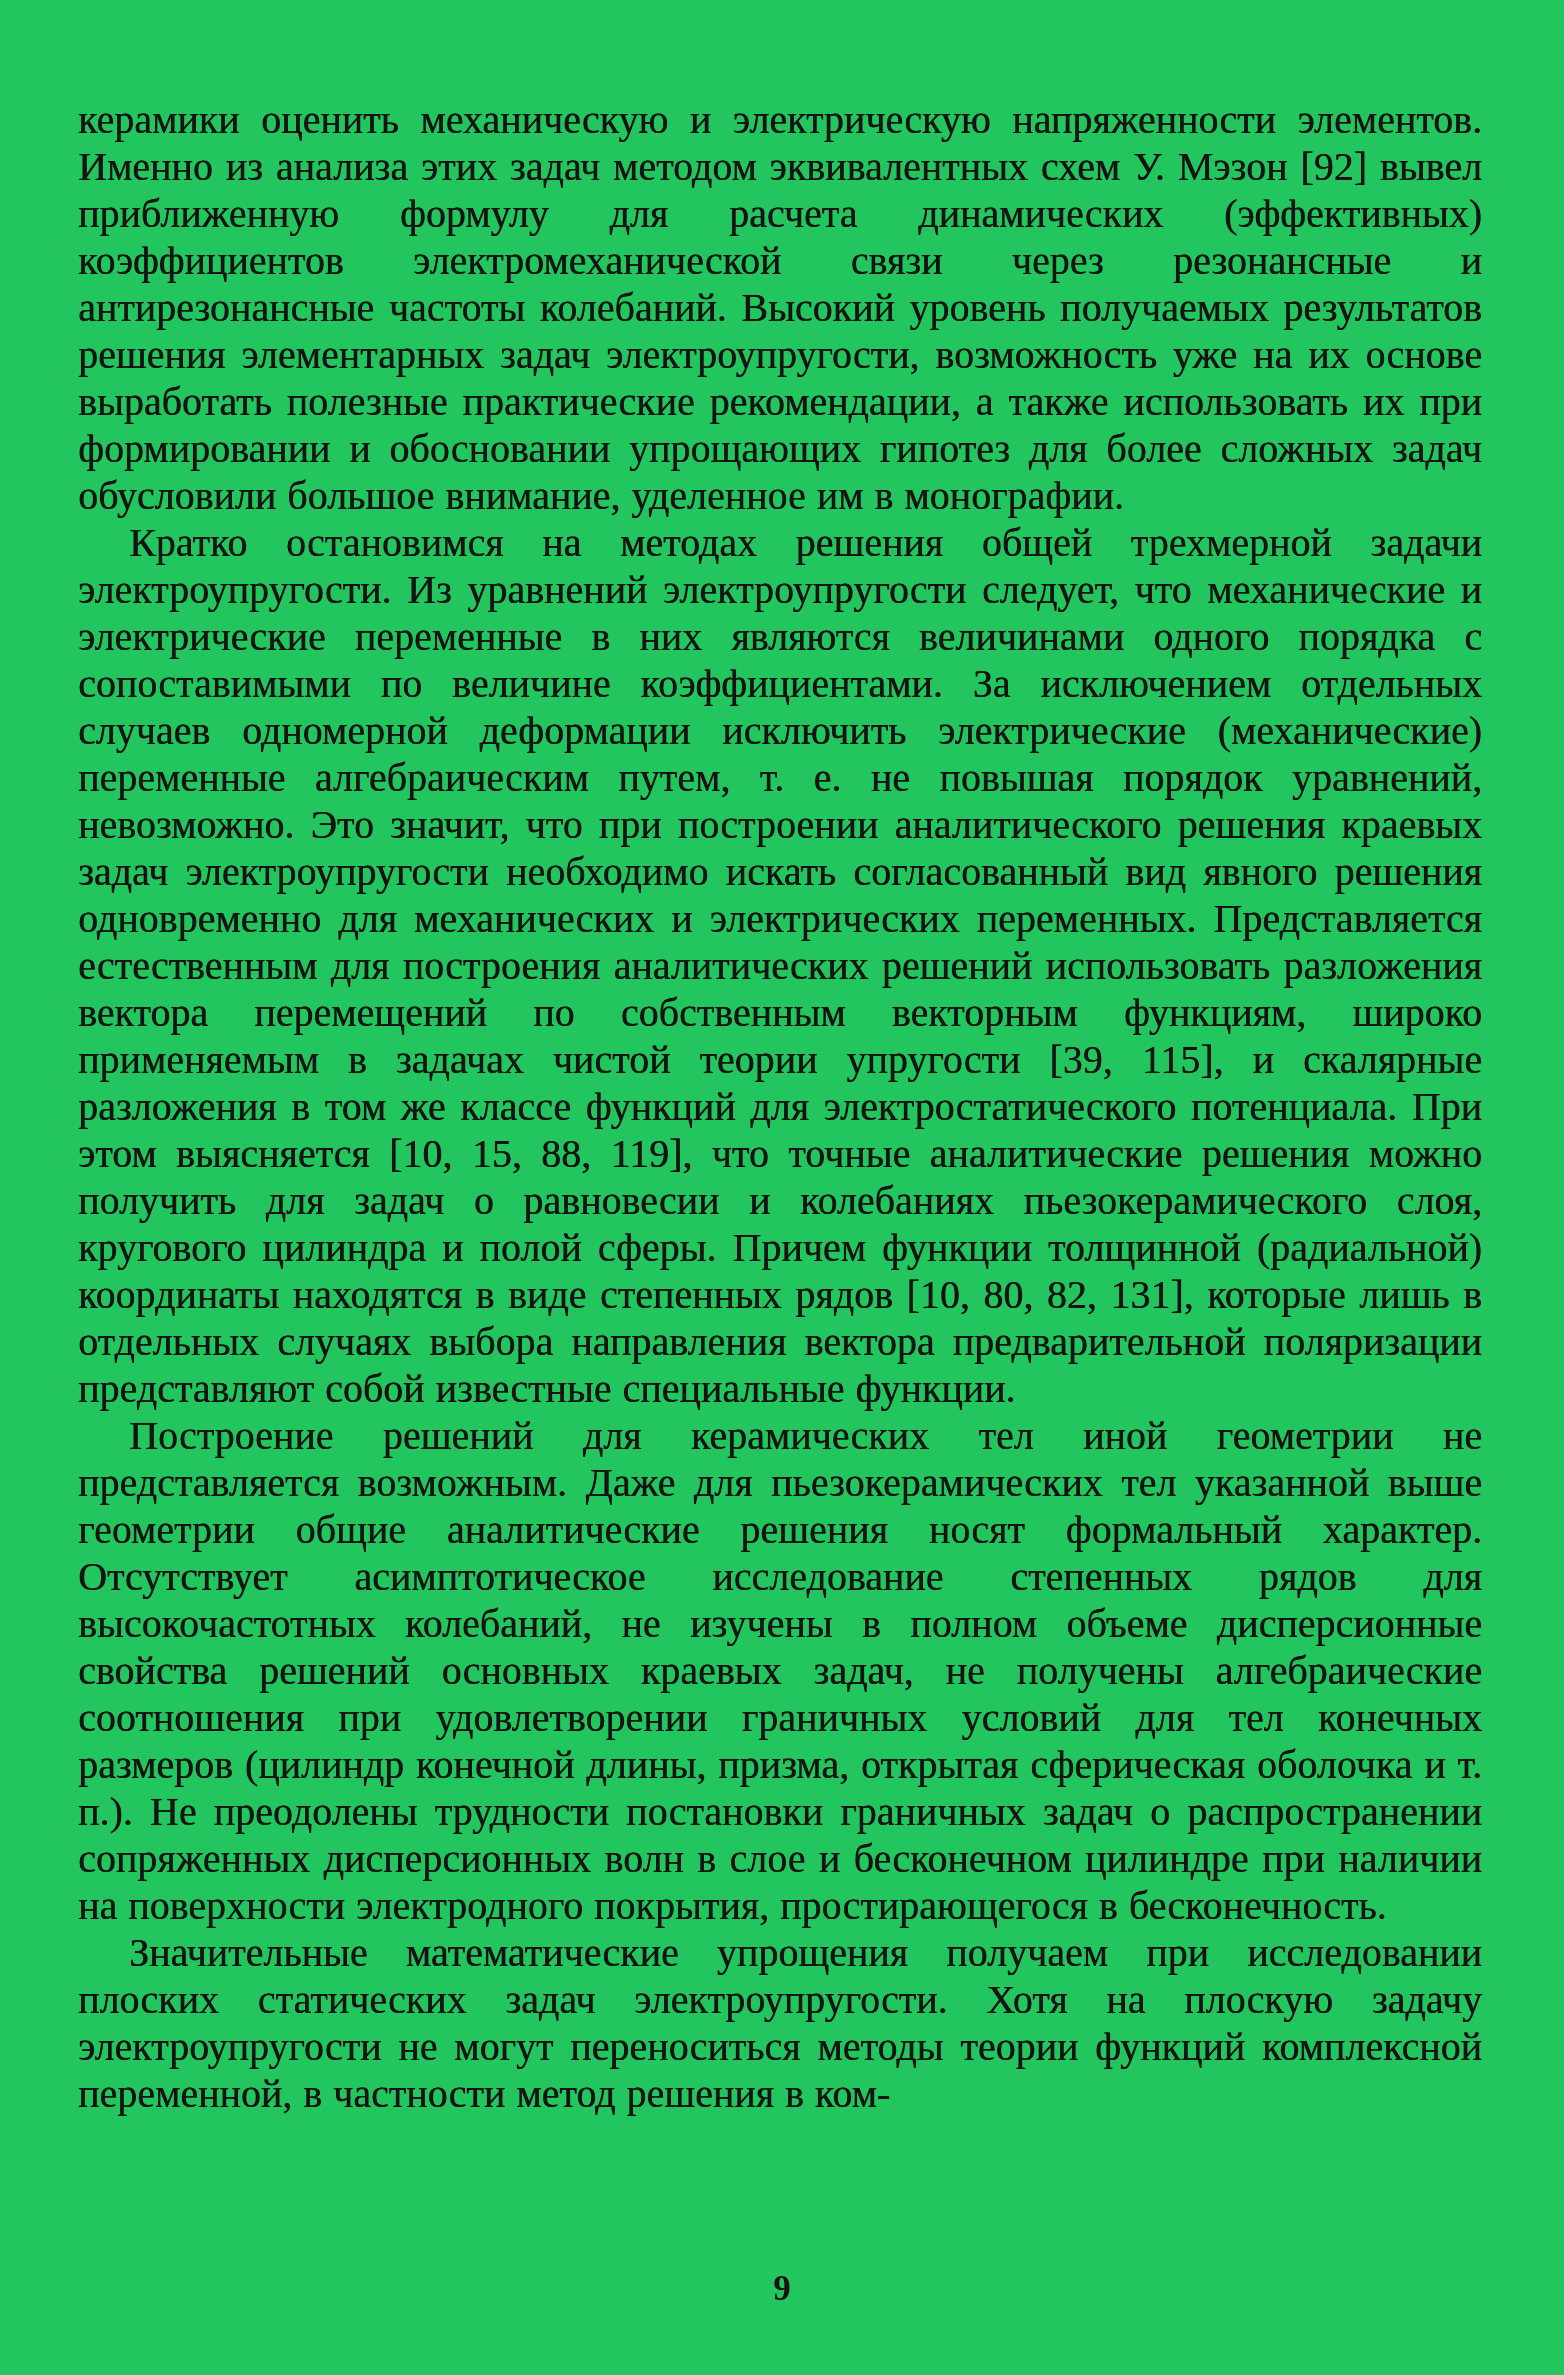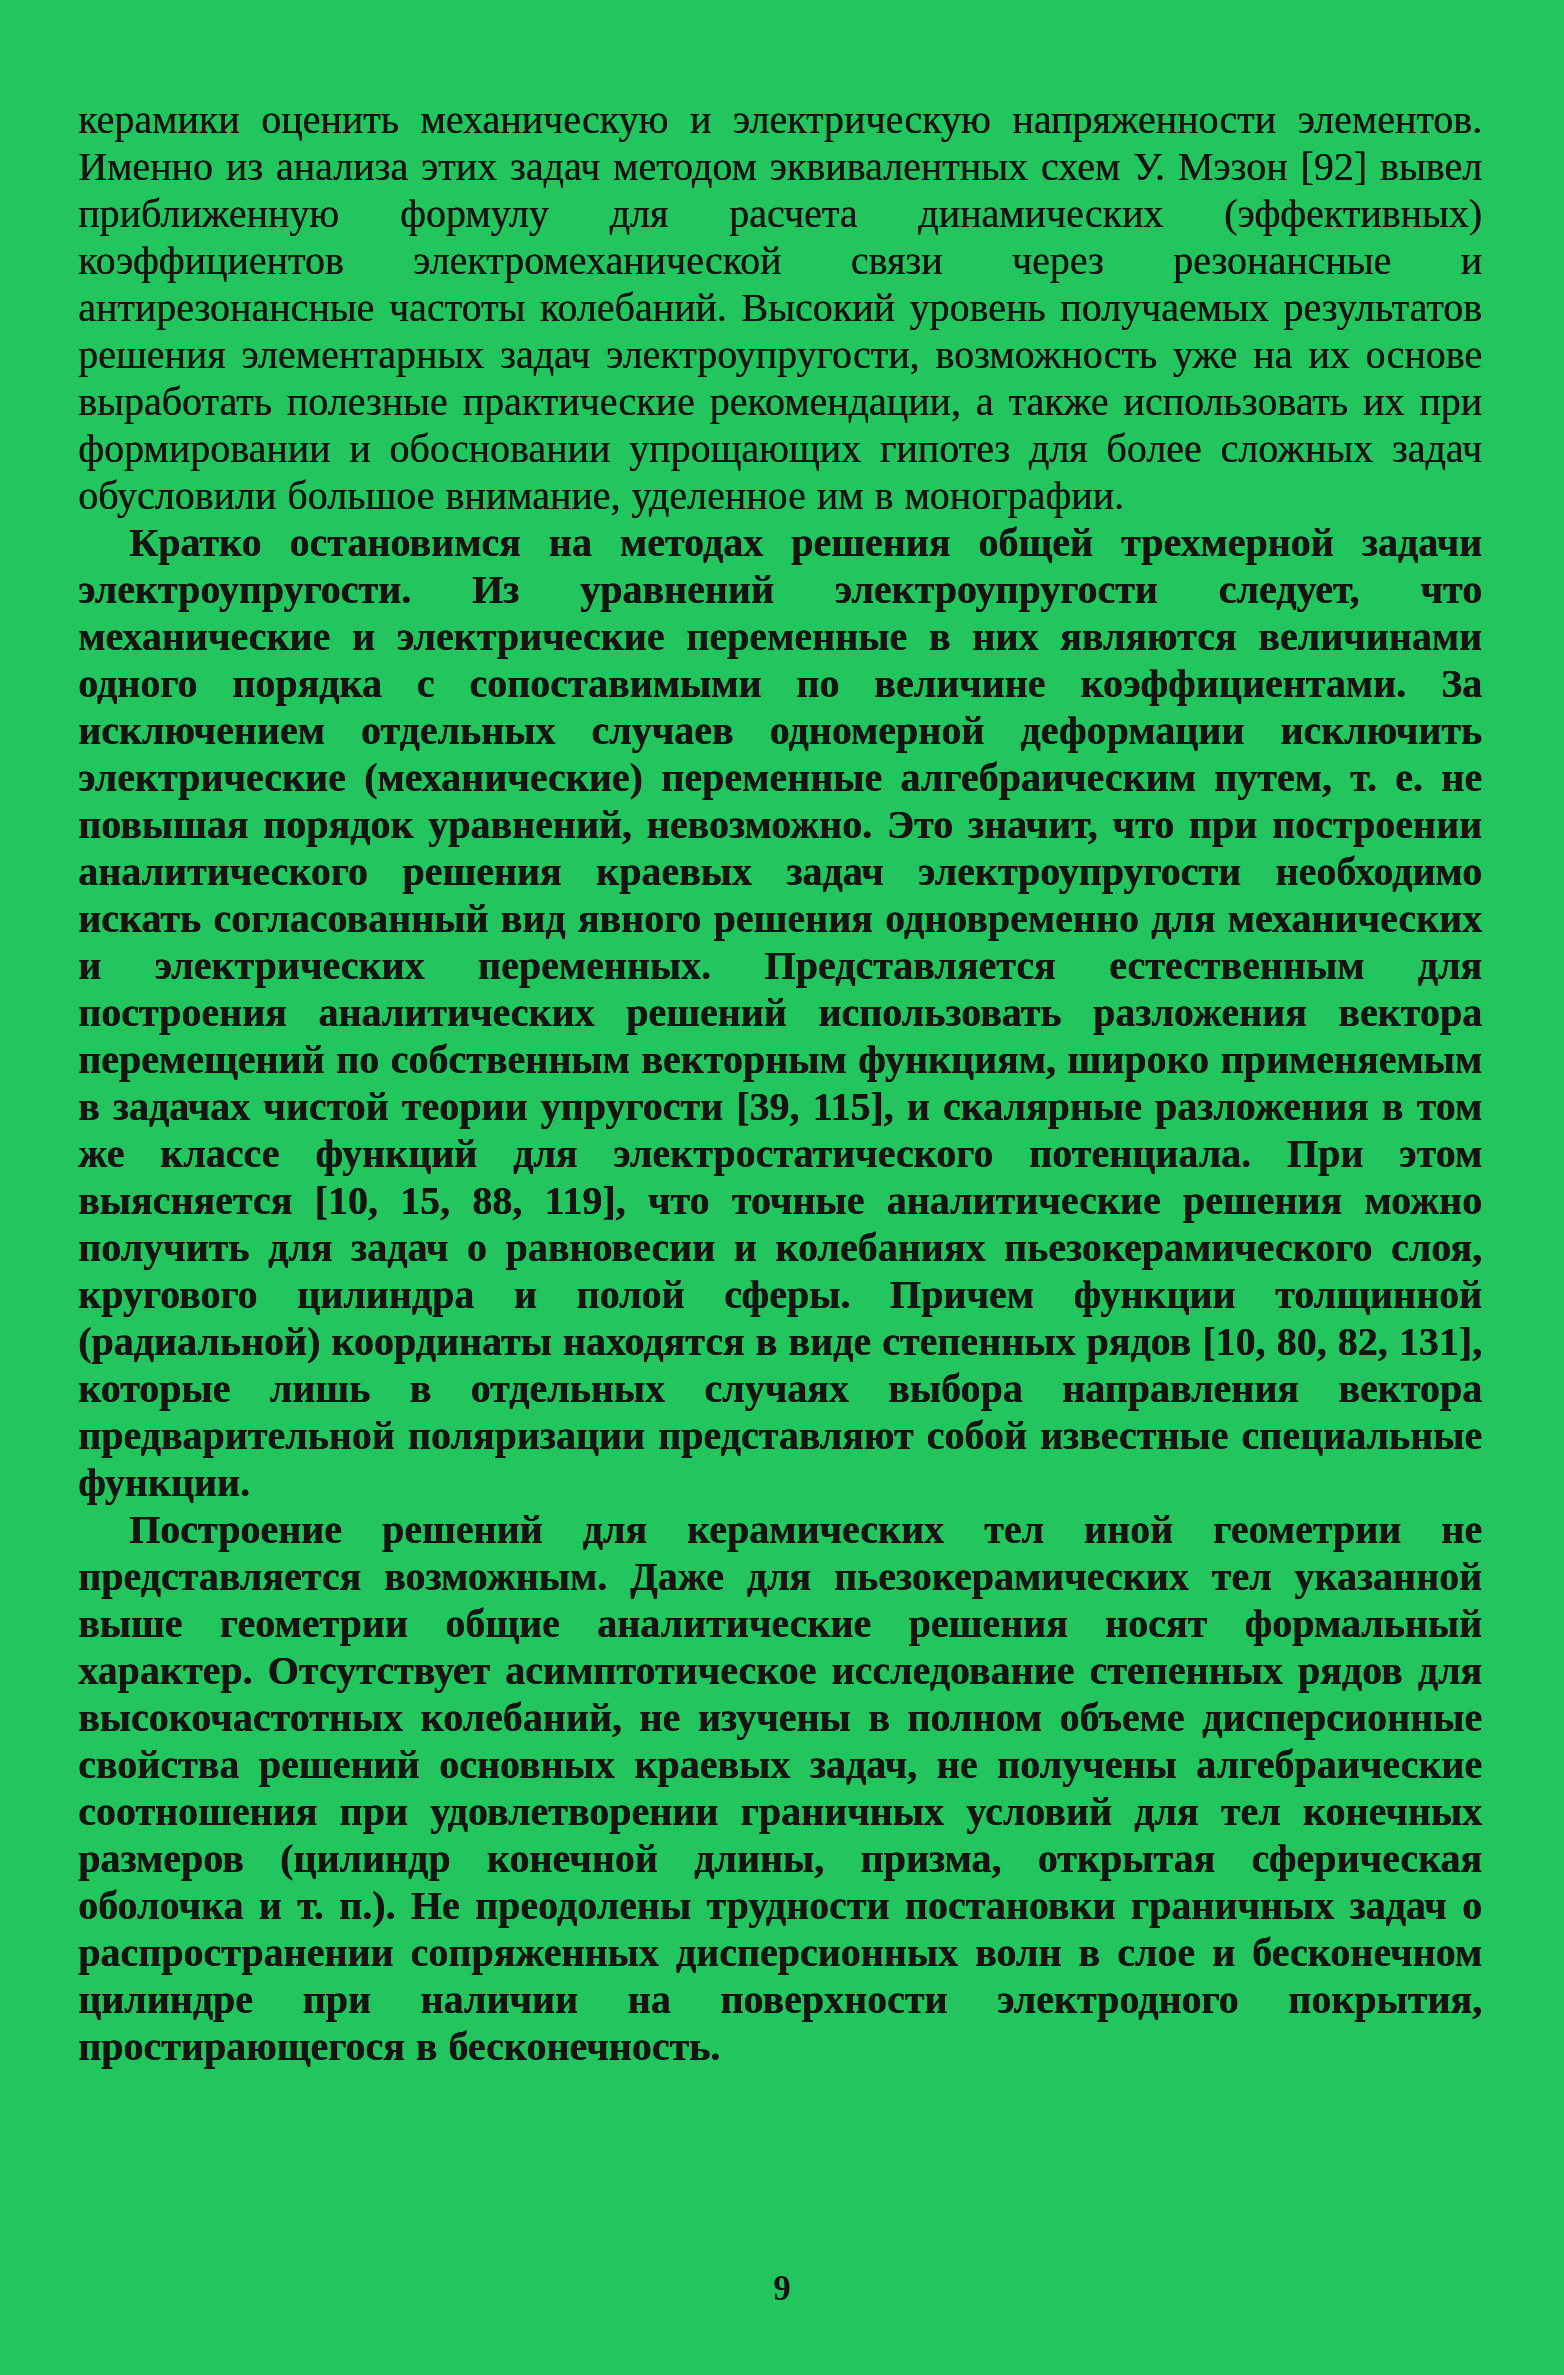--- a/index.html
+++ b/index.html
@@ -24,21 +24,20 @@
     color: #151413;
     text-align: justify;
     text-shadow: 0.4px 0 0 currentColor; 
     word-spacing: 1px;
   }
   .para {
     margin: 0;
   }
   .para.indent {
     text-indent: 51px;
-    font-weight: bold;
   }
   .para.no-indent {
     text-indent: 0;
   }
   .page-number {
     position: absolute;
     left: 0;
     right: 0;
     bottom: 67px;
     text-align: center;
@@ -49,16 +48,17 @@
   }
 </style>
 </head>
 <body>
 
 <div class="page">
   <div class="text-block">
     <p class="para no-indent">керамики оценить механическую и электрическую напряженности элементов. Именно из анализа этих задач методом эквивалентных схем У. Мэзон [92] вывел приближенную формулу для расчета динамических (эффективных) коэффициентов электромеханической связи через резонансные и антирезонансные частоты колебаний. Высокий уровень получаемых результатов решения элементарных задач электроупругости, возможность уже на их основе выработать полезные практические рекомендации, а также использовать их при формировании и обосновании упрощающих гипотез для более сложных задач обусловили большое внимание, уделенное им в монографии.</p>
     <p class="para indent">Кратко остановимся на методах решения общей трехмерной задачи электроупругости. Из уравнений электроупругости следует, что механические и электрические переменные в них являются величинами одного порядка с сопоставимыми по величине коэффициентами. За исключением отдельных случаев одномерной деформации исключить электрические (механические) переменные алгебраическим путем, т. е. не повышая порядок уравнений, невозможно. Это значит, что при построении аналитического решения краевых задач электроупругости необходимо искать согласованный вид явного решения одновременно для механических и электрических переменных. Представляется естественным для построения аналитических решений использовать разложения вектора перемещений по собственным векторным функциям, широко применяемым в задачах чистой теории упругости [39, 115], и скалярные разложения в том же классе функций для электростатического потенциала. При этом выясняется [10, 15, 88, 119], что точные аналитические решения можно получить для задач о равновесии и колебаниях пьезокерамического слоя, кругового цилиндра и полой сферы. Причем функции толщинной (радиальной) координаты находятся в виде степенных рядов [10, 80, 82, 131], которые лишь в отдельных случаях выбора направления вектора предварительной поляризации представляют собой известные специальные функции.</p>
     <p class="para indent">Построение решений для керамических тел иной геометрии не представляется возможным. Даже для пьезокерамических тел указанной выше геометрии общие аналитические решения носят формальный характер. Отсутствует асимптотическое исследование степенных рядов для высокочастотных колебаний, не изучены в полном объеме дисперсионные свойства решений основных краевых задач, не получены алгебраические соотношения при удовлетворении граничных условий для тел конечных размеров (цилиндр конечной длины, призма, открытая сферическая оболочка и т. п.). Не преодолены трудности постановки граничных задач о распространении сопряженных дисперсионных волн в слое и бесконечном цилиндре при наличии на поверхности электродного покрытия, простирающегося в бесконечность.</p>
+    <p class="para indent">Значительные математические упрощения получаем при исследовании плоских статических задач электроупругости. Хотя на плоскую задачу электроупругости не могут переноситься методы теории функций комплексной переменной, в частности метод решения в ком-</p>
   </div>
   <div class="page-number">9</div>
 </div>
 
 
 </body></html>

